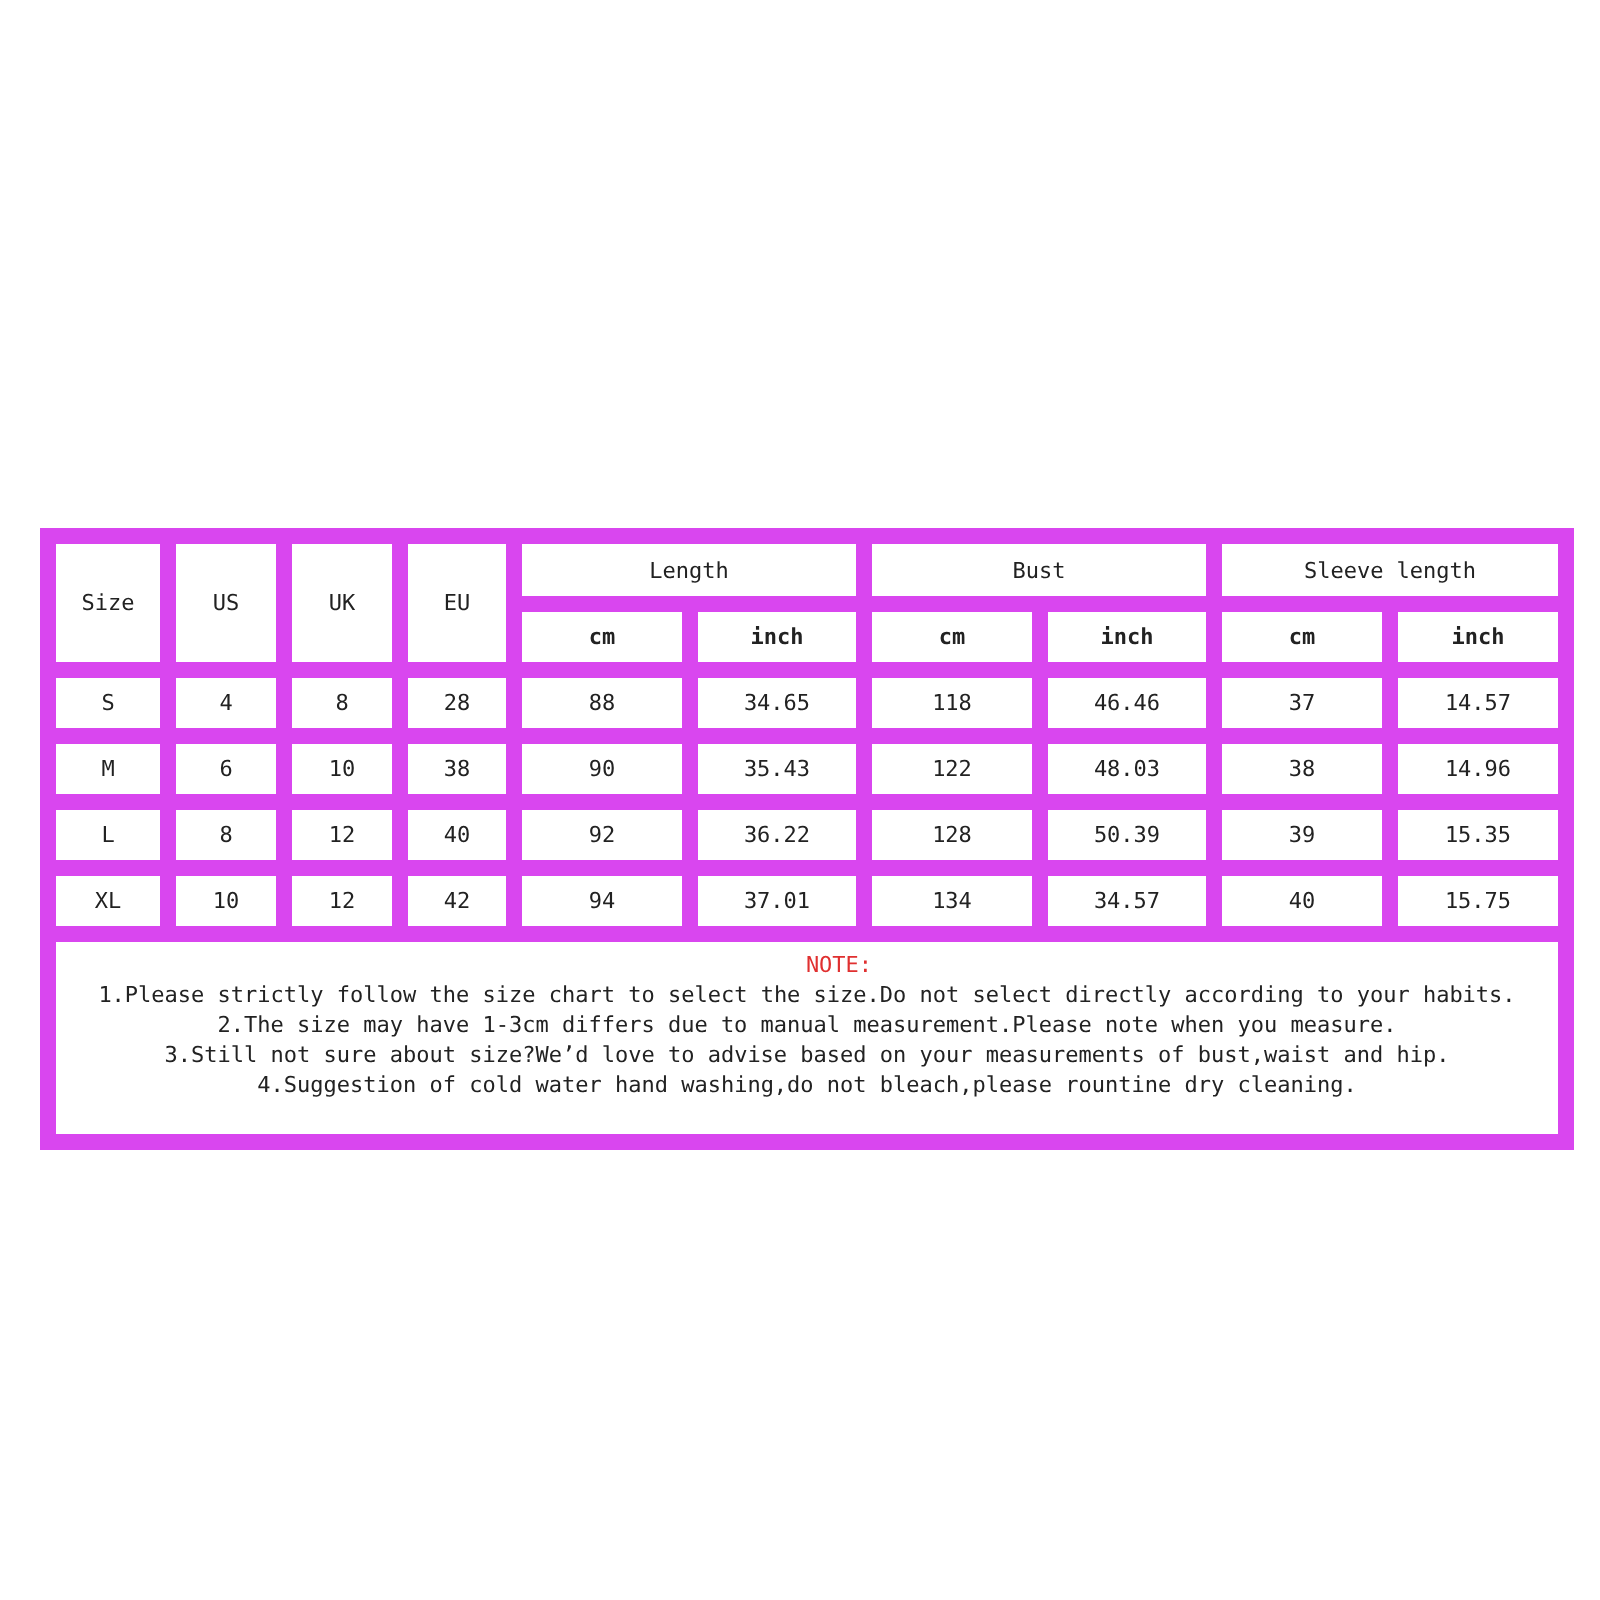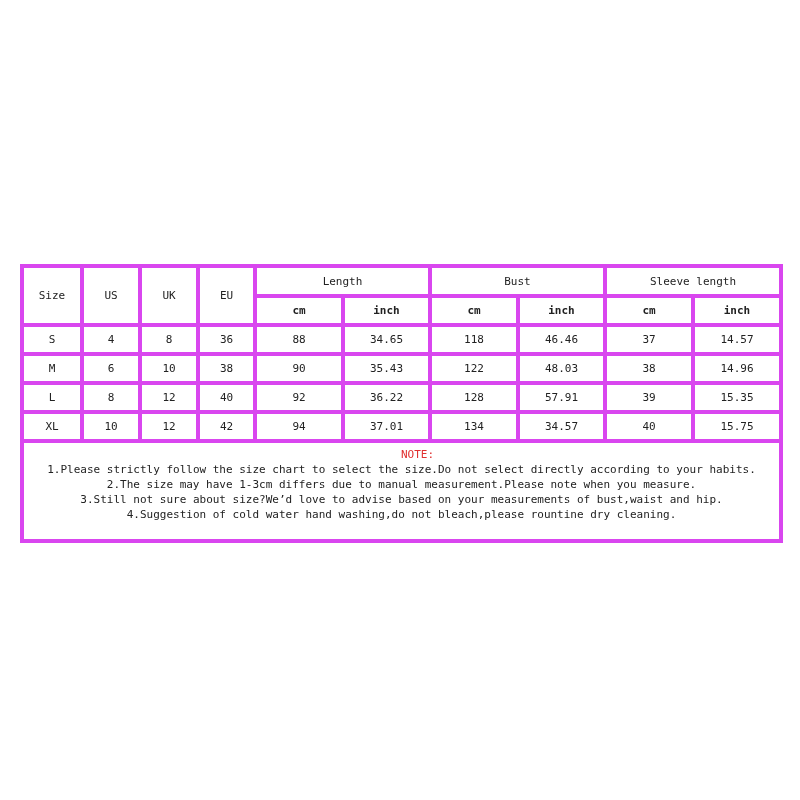--- a/index.html
+++ b/index.html
@@ -24,21 +24,21 @@
     }
     table.size-chart {
       border-collapse: collapse;
       width: 759px;
       table-layout: fixed;
       font-family: "DejaVu Sans Mono", "Liberation Mono", monospace;
       font-size: 11px;
       color: #222222;
     }
     table.size-chart td, table.size-chart th {
-      border: 4px solid #d946ef;
+      border: 8px solid #d946ef;
       text-align: center;
       vertical-align: middle;
       font-weight: normal;
       padding: 0;
     }
     table.size-chart th { height: 26px; }
     table.size-chart tr.sub th { height: 25px; font-weight: bold; }
     table.size-chart td { height: 25px; }
     .note-cell {
       height: 92px !important;
@@ -92,21 +92,21 @@
           <th>inch</th>
           <th>cm</th>
           <th>inch</th>
         </tr>
       </thead>
       <tbody>
         <tr>
           <td>S</td>
           <td>4</td>
           <td>8</td>
-          <td>36</td>
+          <td>28</td>
           <td>88</td>
           <td>34.65</td>
           <td>118</td>
           <td>46.46</td>
           <td>37</td>
           <td>14.57</td>
         </tr>
         <tr>
           <td>M</td>
           <td>6</td>
@@ -120,21 +120,21 @@
           <td>14.96</td>
         </tr>
         <tr>
           <td>L</td>
           <td>8</td>
           <td>12</td>
           <td>40</td>
           <td>92</td>
           <td>36.22</td>
           <td>128</td>
-          <td>57.91</td>
+          <td>50.39</td>
           <td>39</td>
           <td>15.35</td>
         </tr>
         <tr>
           <td>XL</td>
           <td>10</td>
           <td>12</td>
           <td>42</td>
           <td>94</td>
           <td>37.01</td>

